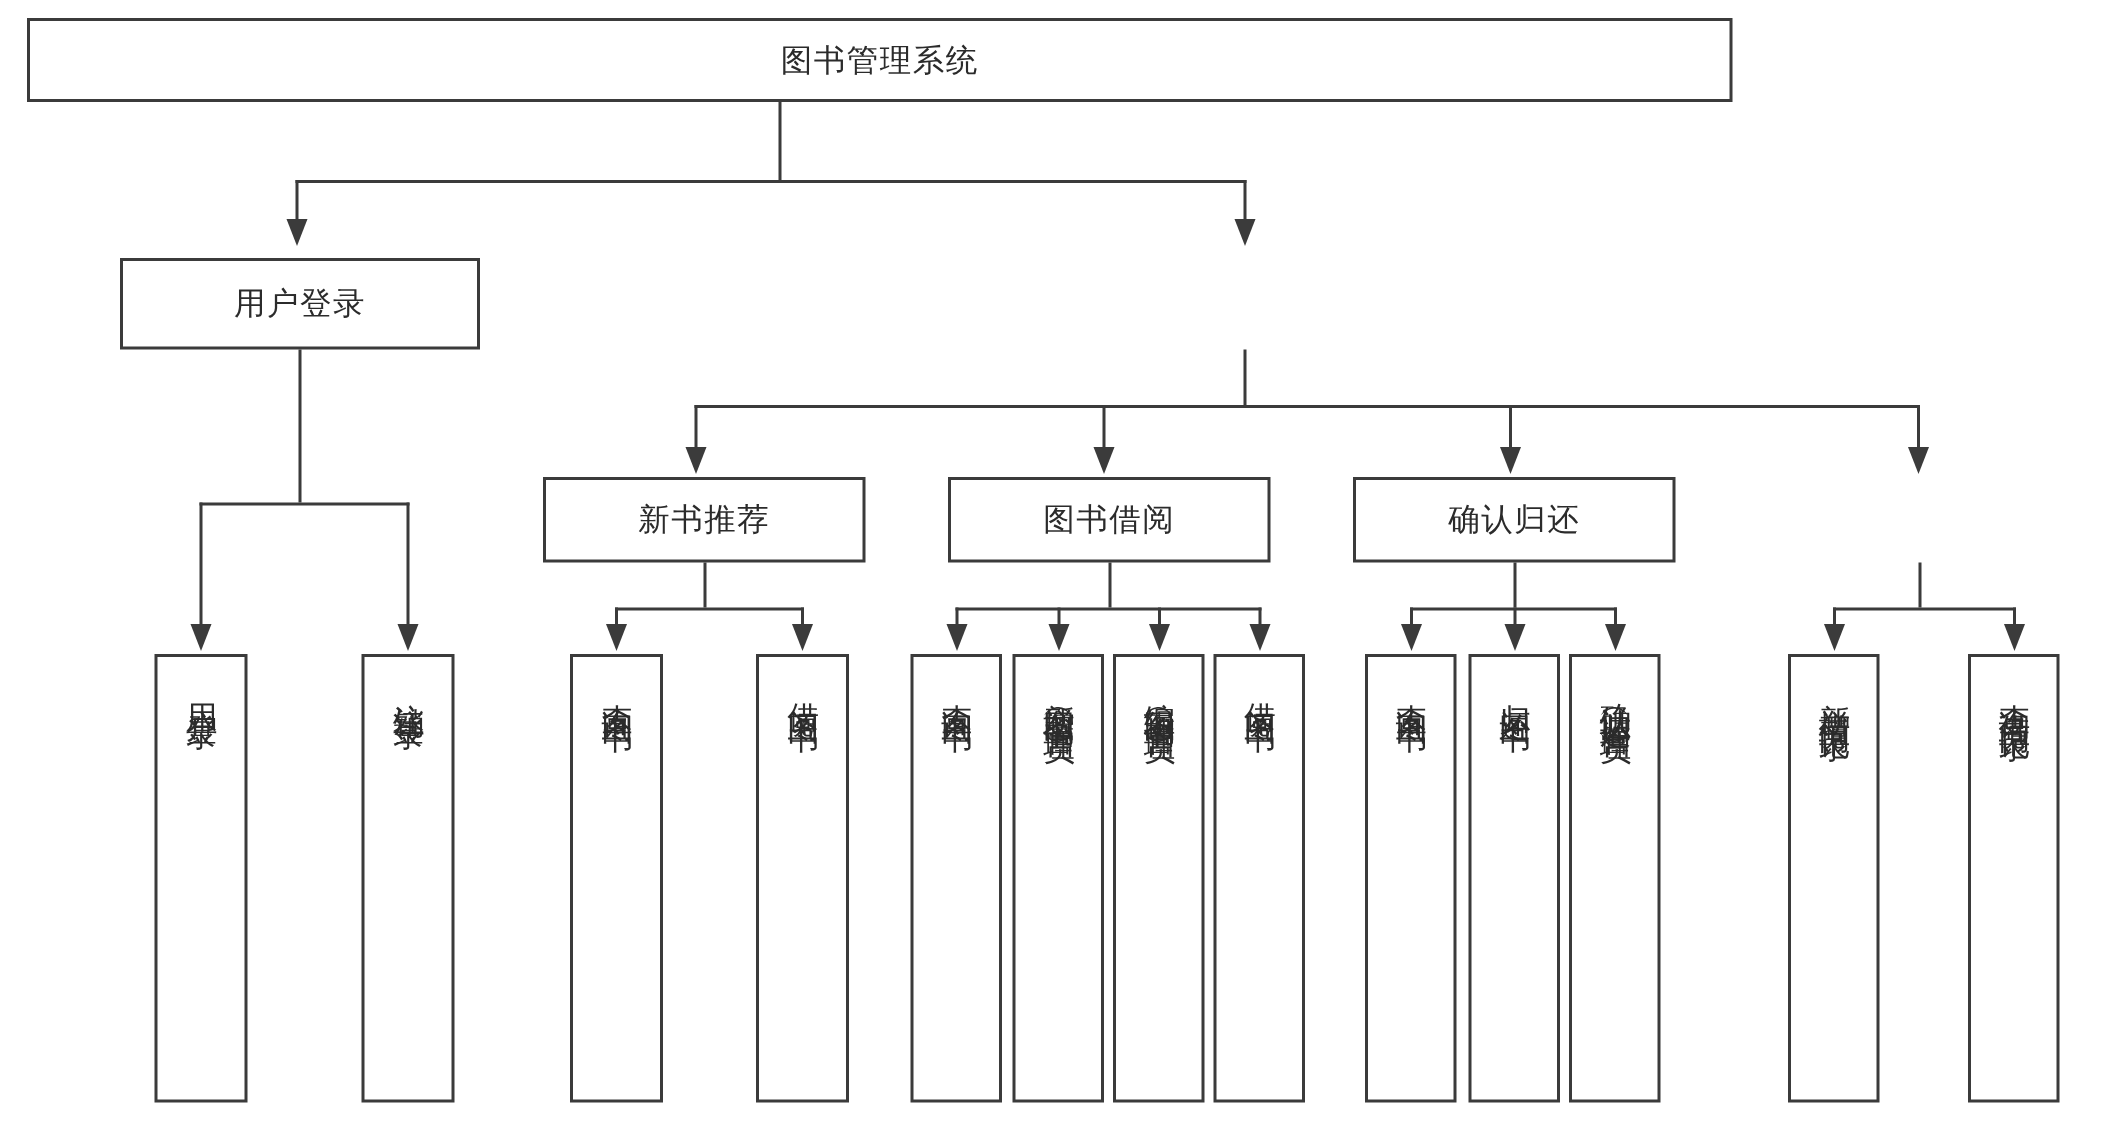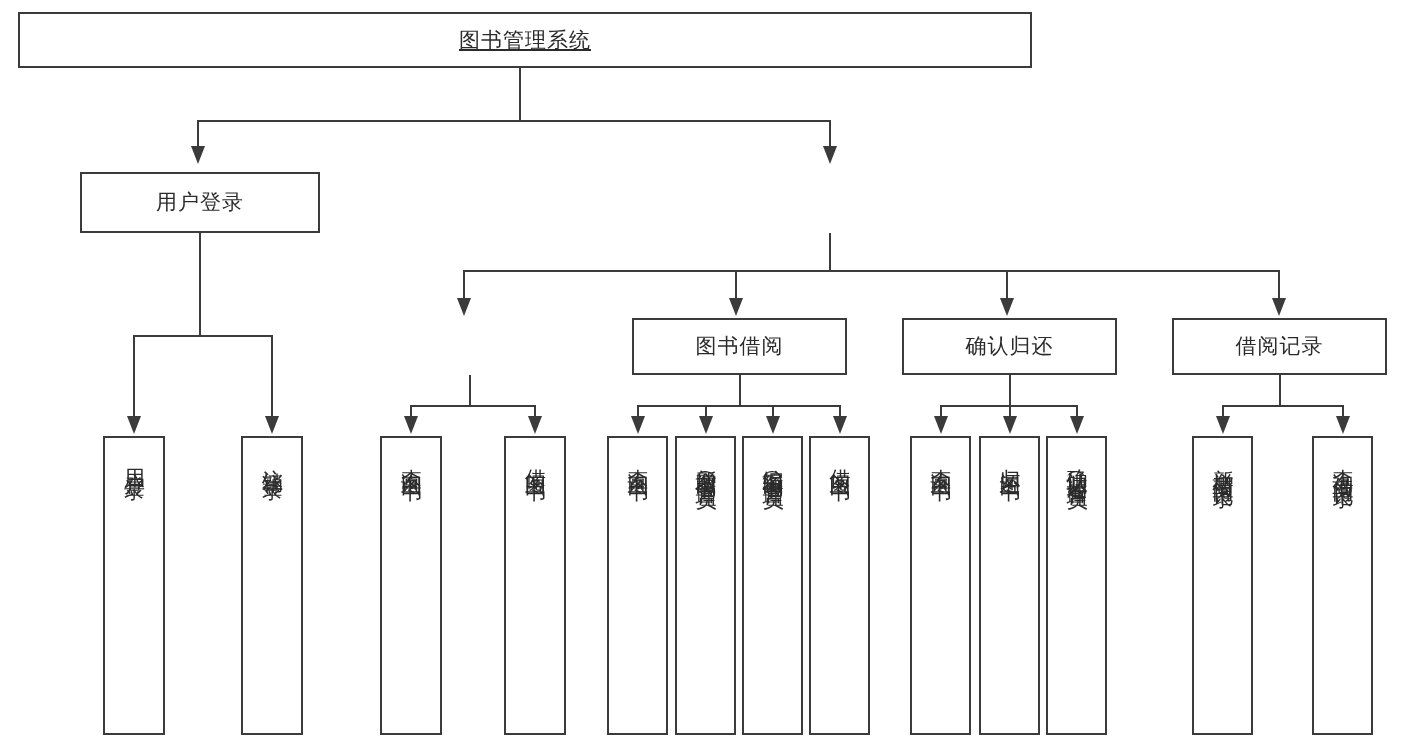--- a/index.html
+++ b/index.html
@@ -74,21 +74,21 @@
     font-size: 19px;
     white-space: nowrap;
     letter-spacing: 0.5px;
   }
 </style>
 </head>
 <body>
 
 <div id="canvas">
 
-  <div class="node" style="left:18px; top:12px; width:1014px; height:56px;text-decoration:underline;">
+  <div class="node" style="left:18px; top:12px; width:1137px; height:56px;">
     <span class="node-label">图书管理系统</span>
   </div>
 
   <div class="vline" style="left:519px; top:68px; height:52px;"></div>
   <div class="hline" style="left:197px; top:120px; width:634px;"></div>
   <div class="vline" style="left:197px; top:120px; height:28px;"></div>
   <div class="arrow" style="left:191px; top:146px;"></div>
   <div class="vline" style="left:829px; top:120px; height:28px;"></div>
   <div class="arrow" style="left:823px; top:146px;"></div>
 
@@ -108,28 +108,28 @@
   <div class="hline" style="left:463px; top:270px; width:817px;"></div>
   <div class="vline" style="left:463px; top:270px; height:30px;"></div>
   <div class="arrow" style="left:457px; top:298px;"></div>
   <div class="vline" style="left:735px; top:270px; height:30px;"></div>
   <div class="arrow" style="left:729px; top:298px;"></div>
   <div class="vline" style="left:1006px; top:270px; height:30px;"></div>
   <div class="arrow" style="left:1000px; top:298px;"></div>
   <div class="vline" style="left:1278px; top:270px; height:30px;"></div>
   <div class="arrow" style="left:1272px; top:298px;"></div>
 
+  <div class="node" style="left:362px; top:318px; width:215px; height:57px;">
+    <span class="node-label">新书推荐</span>
+  </div>
   <div class="node" style="left:632px; top:318px; width:215px; height:57px;">
     <span class="node-label">图书借阅</span>
   </div>
   <div class="node" style="left:902px; top:318px; width:215px; height:57px;">
     <span class="node-label">确认归还</span>
-  </div>
-  <div class="node" style="left:1172px; top:318px; width:215px; height:57px;">
-    <span class="node-label">借阅记录</span>
   </div>
 
   <div class="vline" style="left:469px; top:375px; height:30px;"></div>
   <div class="hline" style="left:410px; top:405px; width:126px;"></div>
   <div class="vline" style="left:410px; top:405px; height:13px;"></div>
   <div class="arrow" style="left:404px; top:416px;"></div>
   <div class="vline" style="left:534px; top:405px; height:13px;"></div>
   <div class="arrow" style="left:528px; top:416px;"></div>
 
   <div class="vline" style="left:739px; top:375px; height:30px;"></div>

